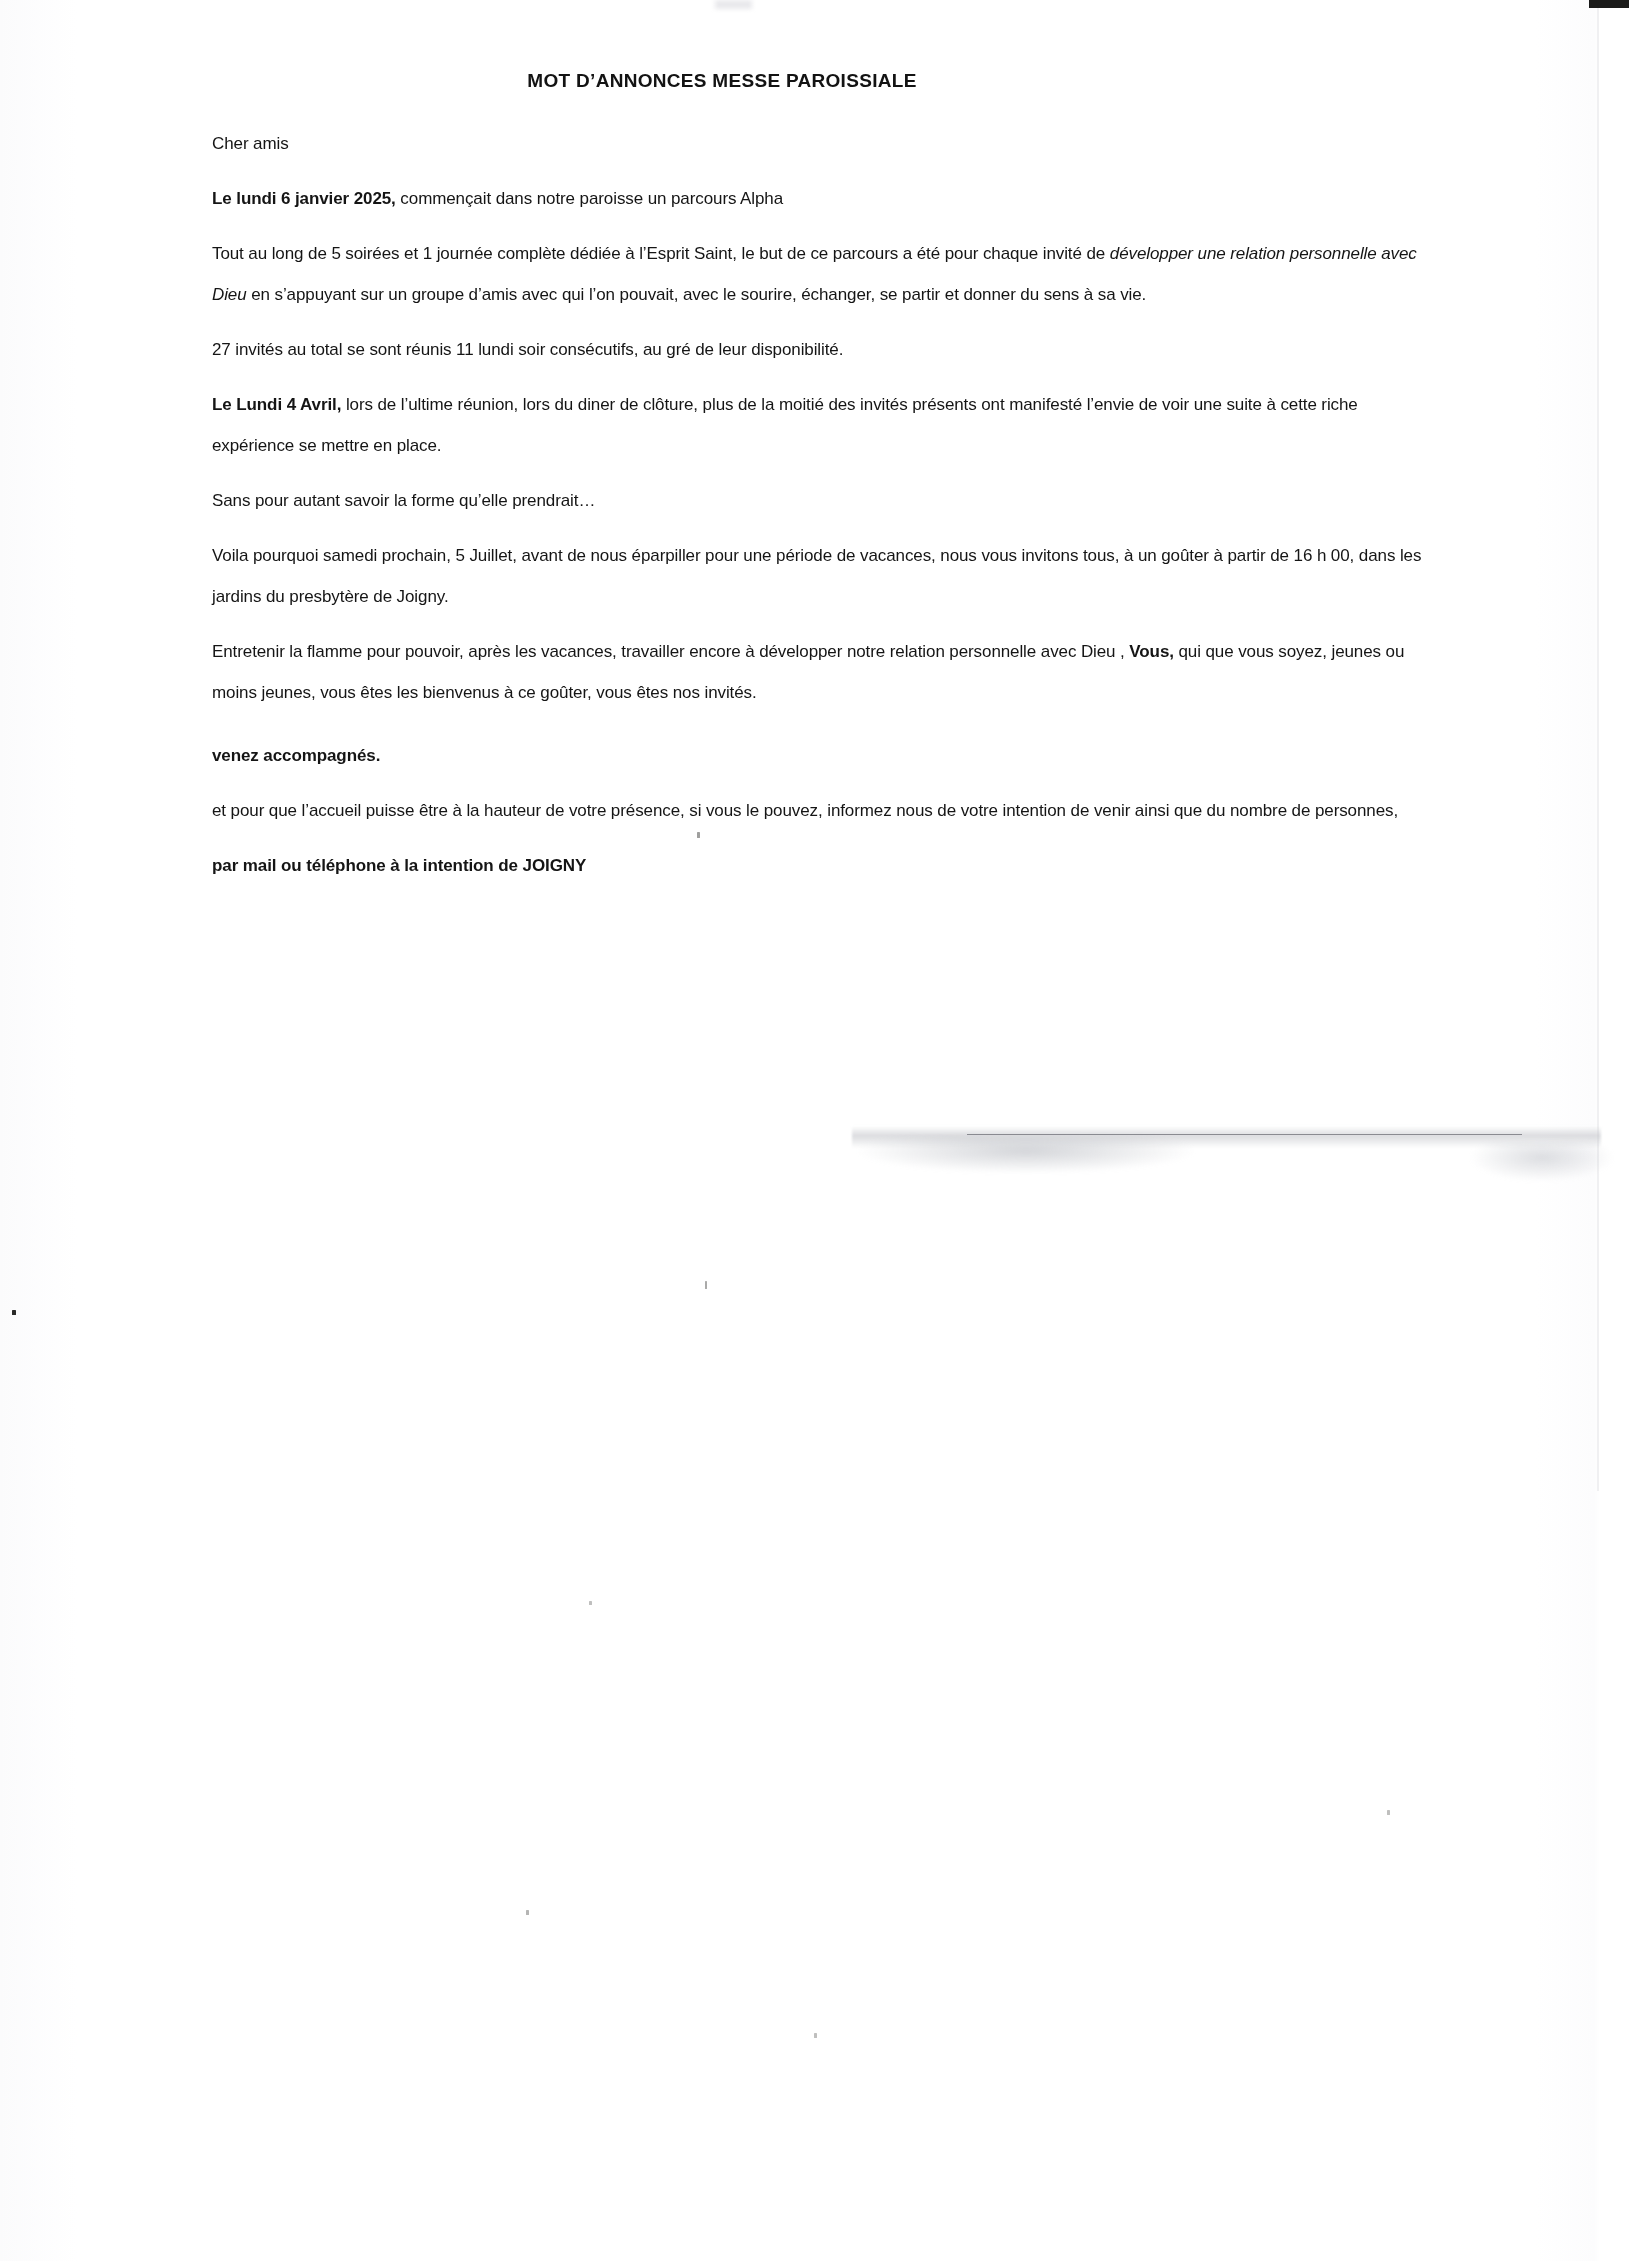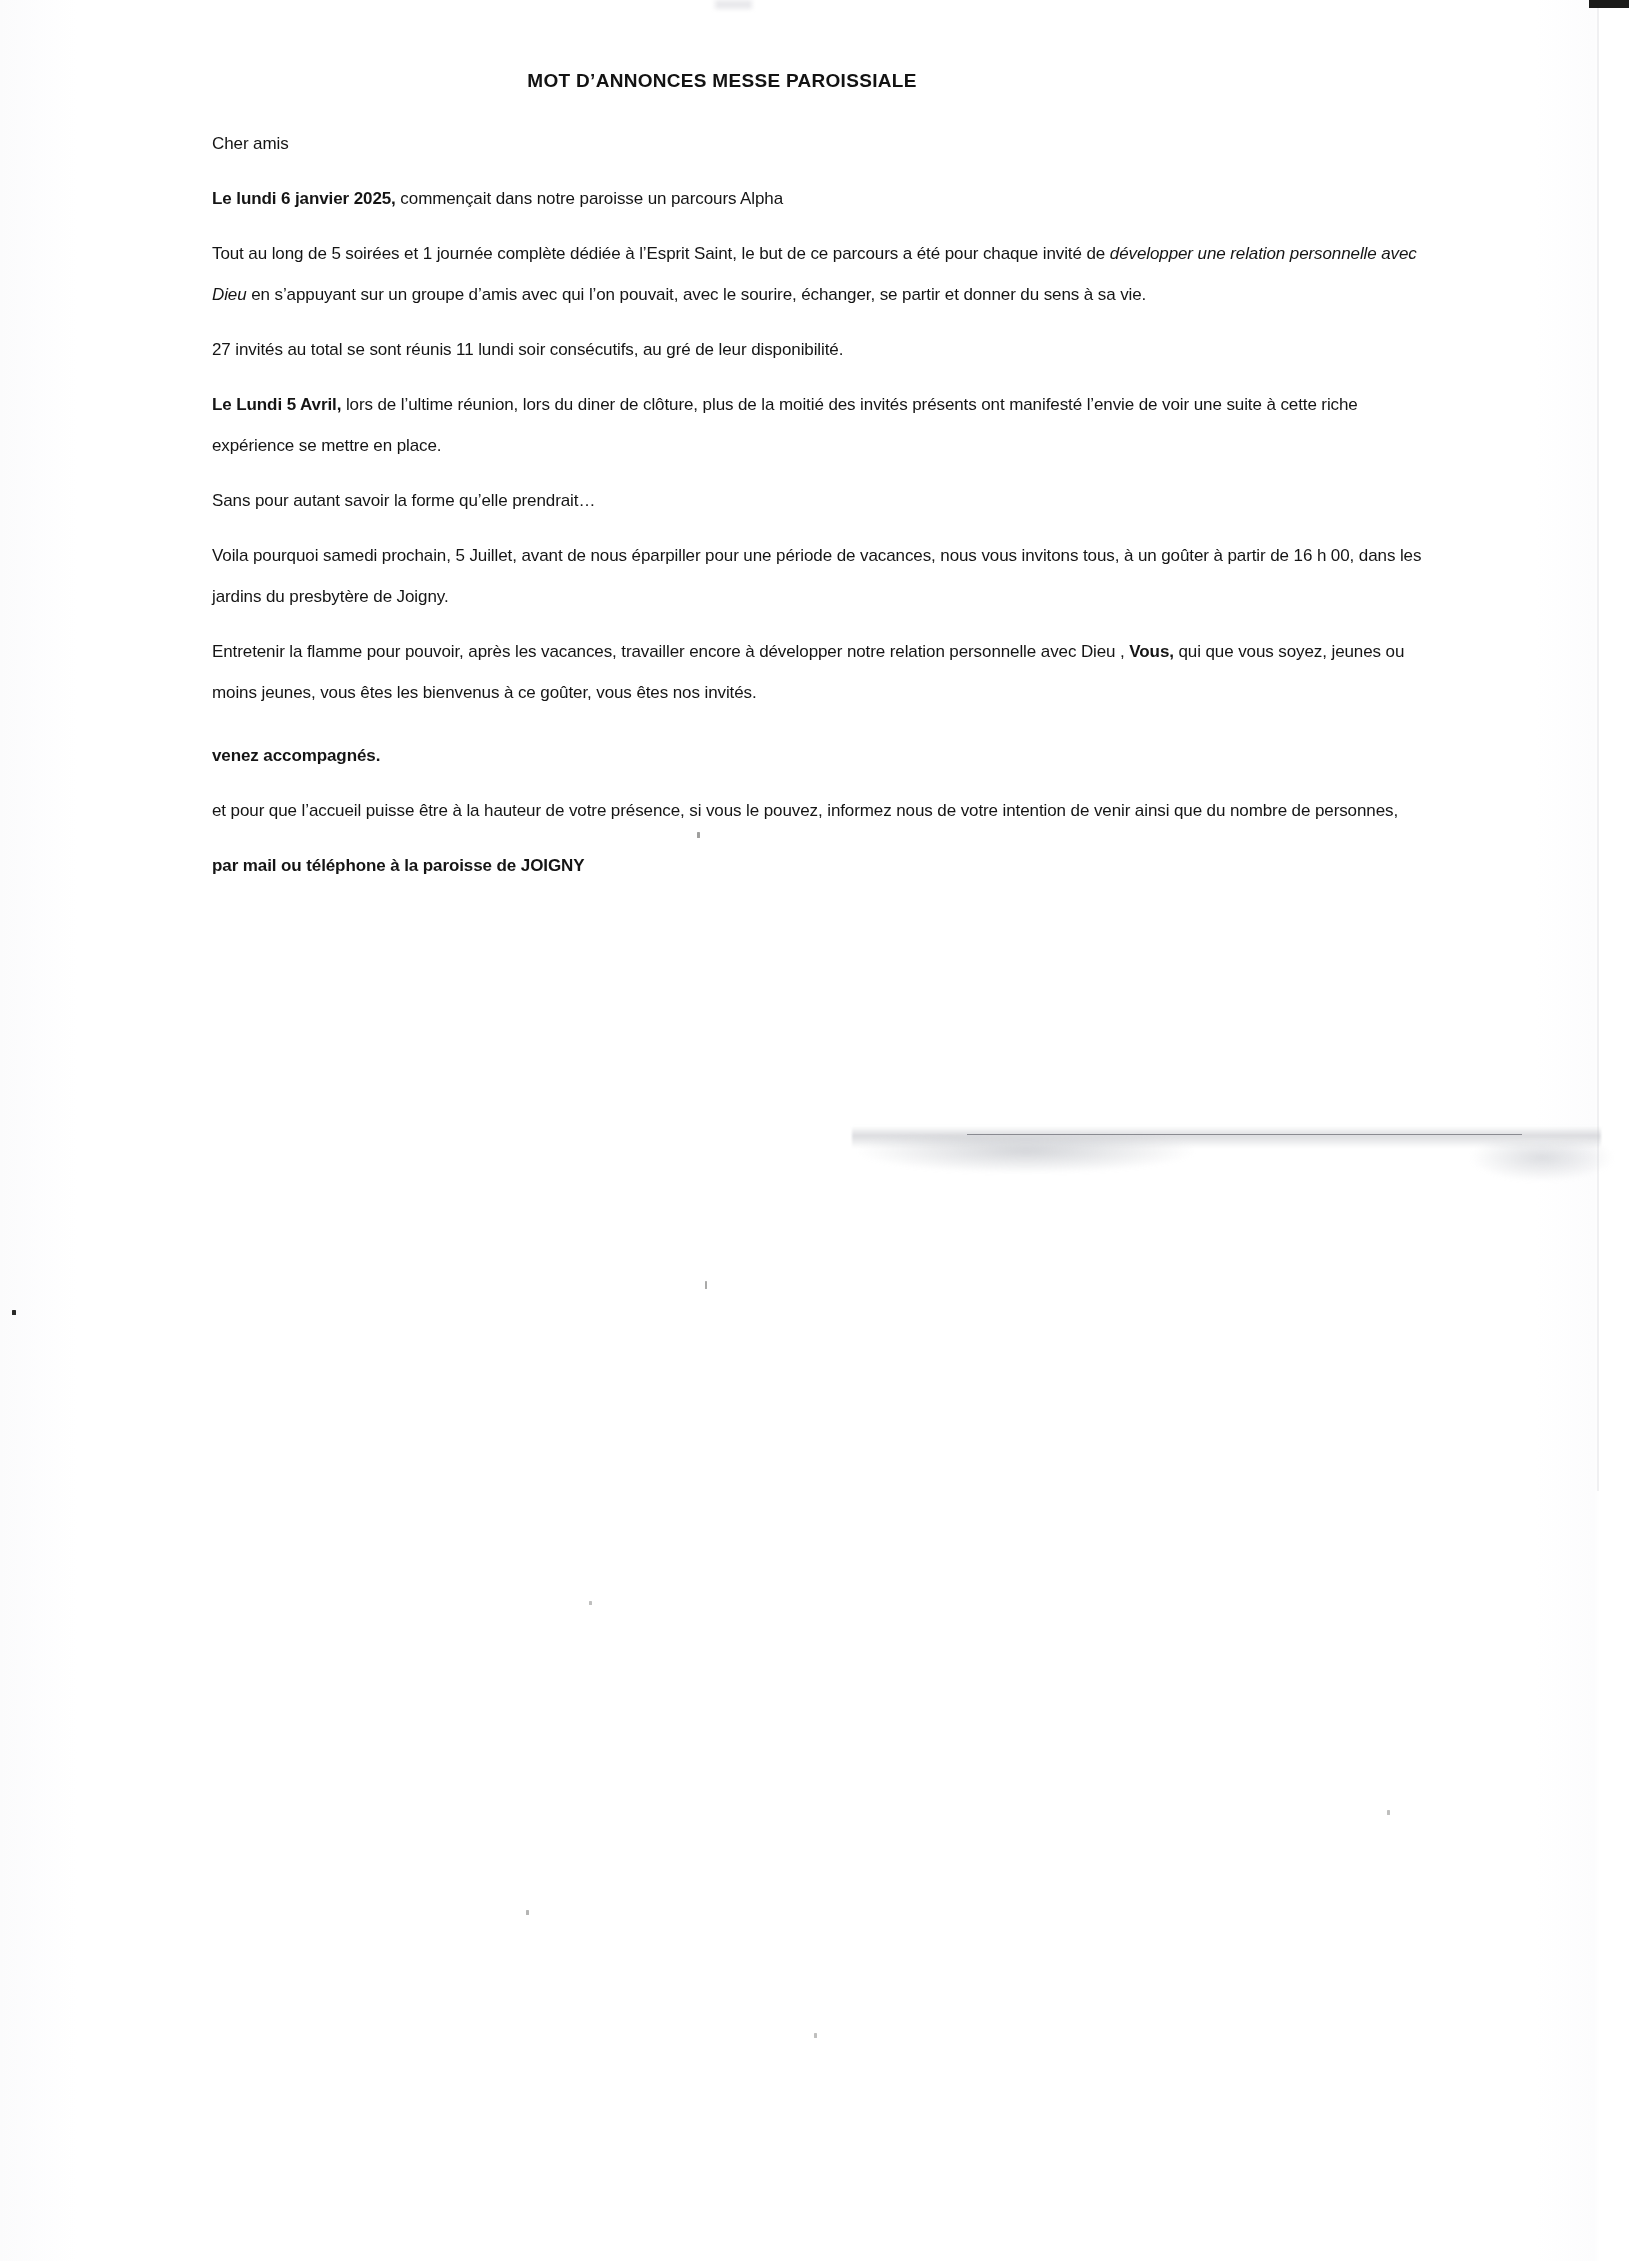--- a/index.html
+++ b/index.html
@@ -215,21 +215,21 @@
 
       <p class="para">
         <span>Tout au long de  5 soirées et 1 journée complète dédiée à l’Esprit Saint,  le but de ce parcours a été pour chaque invité de </span><i class="bi">développer une relation personnelle avec Dieu</i><span> en s’appuyant sur un groupe d’amis avec qui l’on pouvait, avec le sourire,  échanger, se partir et donner du sens à sa vie.</span>
       </p>
 
       <p class="para">
         <span>27 invités au total se sont réunis 11  lundi soir consécutifs, au gré de leur disponibilité.</span>
       </p>
 
       <p class="para">
-        <b>Le Lundi 5 Avril,</b><span> lors de l’ultime réunion, lors du diner de clôture, plus de la moitié des invités présents ont manifesté l’envie de voir une suite à cette riche expérience se mettre en place.</span>
+        <b>Le Lundi 4 Avril,</b><span> lors de l’ultime réunion, lors du diner de clôture, plus de la moitié des invités présents ont manifesté l’envie de voir une suite à cette riche expérience se mettre en place.</span>
       </p>
 
       <p class="para">
         <span>Sans pour autant savoir la forme qu’elle prendrait…</span>
       </p>
 
       <p class="para">
         <span>Voila pourquoi samedi prochain, 5 Juillet, avant de nous éparpiller pour une période de vacances, nous vous invitons tous, à un goûter à partir de 16 h 00, dans les jardins du presbytère de Joigny.</span>
       </p>
 
@@ -239,20 +239,20 @@
 
       <p class="para bold-line spacer-top">
         <span>venez accompagnés.</span>
       </p>
 
       <p class="para">
         <span>et pour que l’accueil puisse être à la hauteur de votre présence, si vous le pouvez, informez nous de votre intention de venir ainsi que du nombre de personnes,</span>
       </p>
 
       <p class="para bold-line">
-        <span>par mail ou téléphone à la paroisse de JOIGNY</span>
+        <span>par mail ou téléphone à la intention de JOIGNY</span>
       </p>
 
 
     </div>
   </div>
 </div>
 
 
 </body></html>

